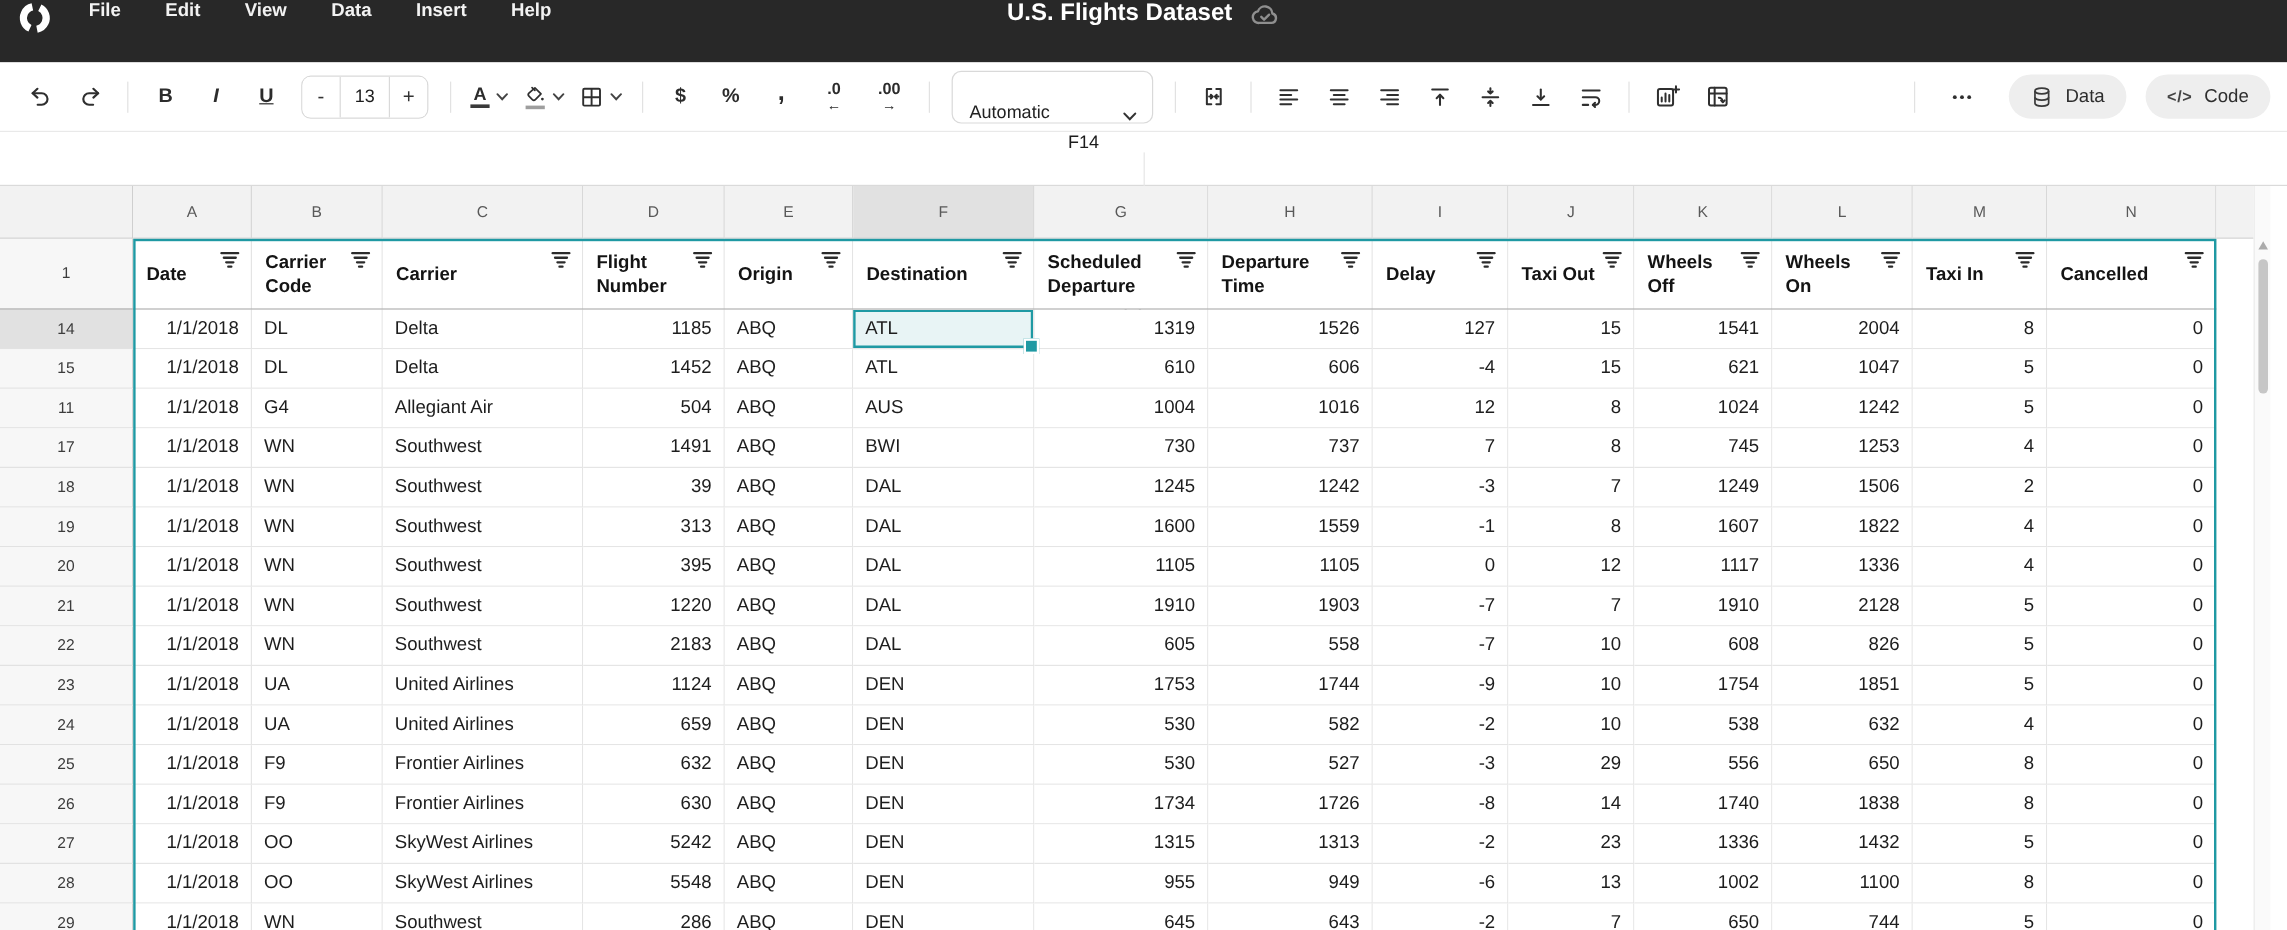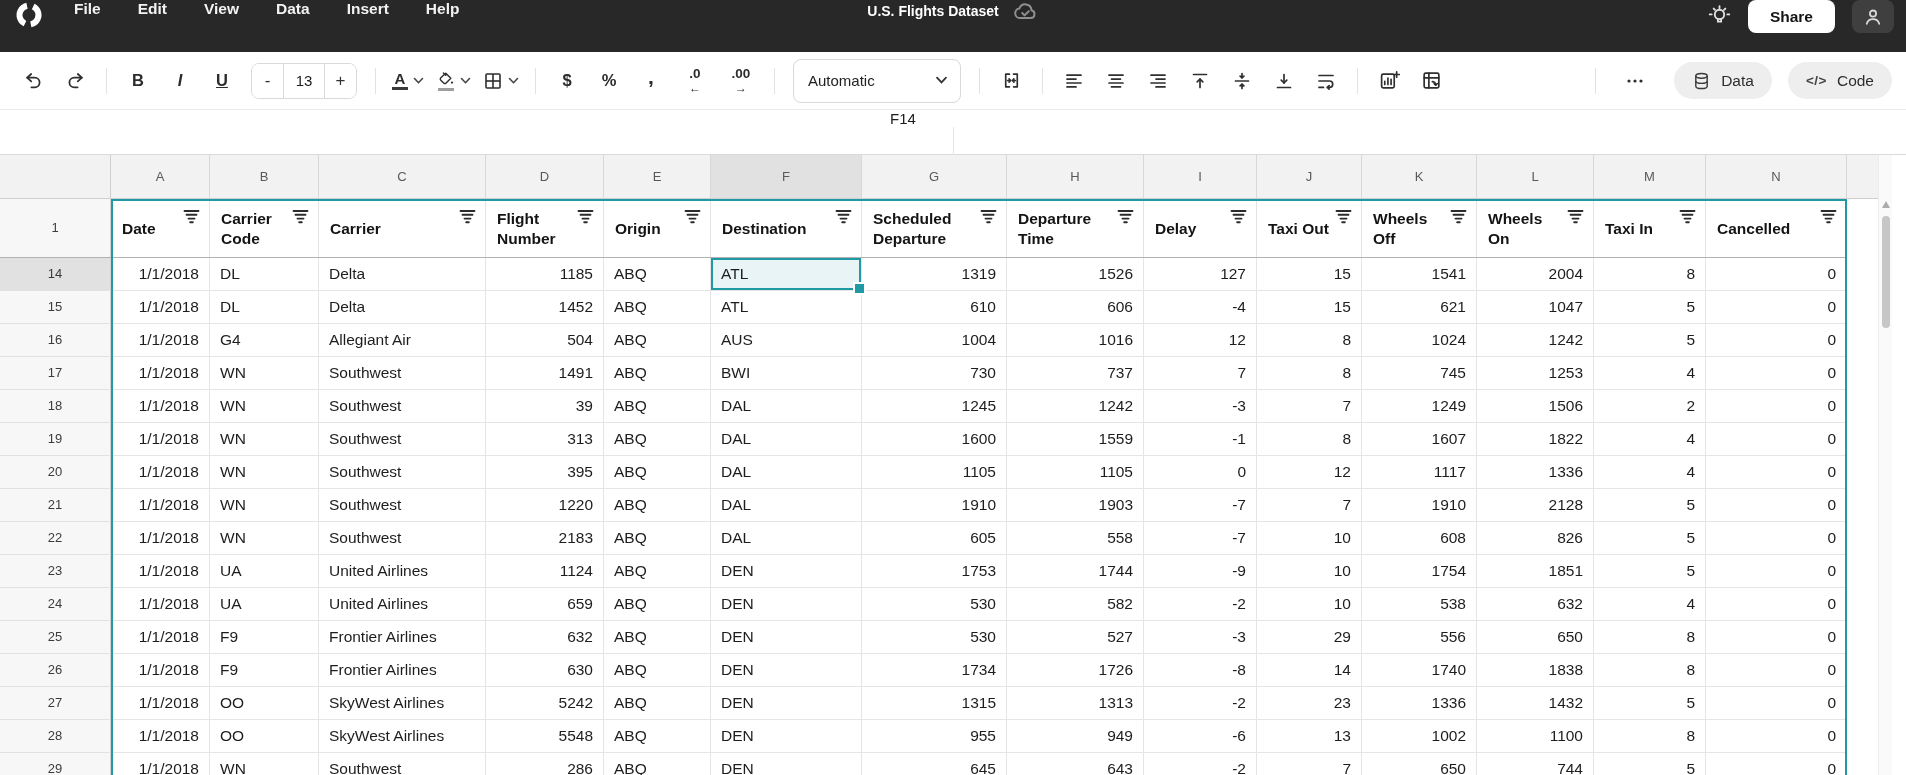--- a/index.html
+++ b/index.html
@@ -10,21 +10,21 @@
   }
   button{font-family:"Liberation Sans",sans-serif;cursor:pointer;}
 
   
   .topbar{position:absolute;left:0;top:0;width:1906px;height:52px;background:#282828;
     display:flex;align-items:flex-start;}
   .logo{margin-left:14px;flex:0 0 auto;display:flex;align-items:center;}
   .menus{display:flex;gap:37px;margin-left:30px;}
   .menu{color:#f2f2f2;font-size:15.5px;font-weight:600;cursor:pointer;}
   .titlewrap{position:absolute;left:50%;transform:translateX(-50%);display:flex;align-items:center;gap:14px;}
-  .doctitle{color:#ffffff;font-size:14px;font-weight:700;white-space:nowrap;}
+  .doctitle{color:#ffffff;font-size:20px;font-weight:700;white-space:nowrap;}
   .tright{margin-left:auto;display:flex;align-items:center;gap:17px;padding-right:12px;}
   .share{background:#fff;color:#141414;border:none;border-radius:8px;height:33px;
     padding:0 22px;font-size:15.5px;font-weight:600;}
   .avatar{width:42px;height:33px;background:#3f3f3f;border:none;border-radius:8px;
     display:flex;align-items:center;justify-content:center;}
 
   
   .toolbar{position:absolute;left:0;top:52px;width:1906px;height:58px;background:#fff;
     border-bottom:1px solid #e9e9e9;display:flex;align-items:center;padding-left:12px;box-sizing:border-box;}
   .tbtn{width:30px;height:30px;margin:0 6px;background:none;border:none;padding:0;
@@ -42,21 +42,21 @@
   .pairbtn{display:flex;flex-direction:row;align-items:center;gap:5px;background:none;border:none;
     margin:0 6px;padding:0;height:30px;}
   .colstack{display:flex;flex-direction:column;align-items:center;}
   .cbar{width:16px;height:3px;margin-top:1px;}
   .cbar-dark{background:#3a3a3a;}
   .cbar-gray{background:#9e9e9e;}
   .decbtn{width:34px;}
   .dtxt{font-size:13.5px;font-weight:700;color:#2c2c2c;line-height:1;}
   .darr{font-size:12px;color:#2c2c2c;line-height:1;margin-top:1px;}
   .fmtsel{height:44px;width:168px;box-sizing:border-box;border:1px solid #d9d9d9;border-radius:8px;
-    display:flex;align-items:center;justify-content:space-between;padding:0 12px 0 14px;
+    display:flex;align-items:flex-end;justify-content:space-between;padding:0 12px 0 14px;
     font-size:15px;color:#222;margin:0 8px;background:#fff;cursor:pointer;}
   .tbar-right{margin-left:auto;display:flex;align-items:center;gap:16px;padding-right:14px;}
   .pill{height:37px;border-radius:19px;background:#eee;border:none;display:flex;align-items:center;
     gap:10px;padding:0 18px;font-size:15.5px;color:#2e2e2e;font-weight:500;}
   .codeglyph{font-size:13.5px;font-weight:700;letter-spacing:.5px;color:#444;}
 
   
   .formulabar{position:absolute;left:0;top:110px;width:1906px;height:44px;background:#fff;
     border-bottom:1px solid #dadada;display:flex;align-items:center;box-sizing:content-box;flex-direction:column;}
   .nameBox{width:158px;box-sizing:border-box;padding-left:16px;font-size:15px;color:#1c1c1c;
@@ -125,38 +125,20 @@
   </nav>
   <div class="titlewrap">
     <span class="doctitle">U.S. Flights Dataset</span>
     <span style="display:flex;">
       <svg width="26" height="21" viewBox="0 0 22 18" fill="none" stroke="#8f8f8f" stroke-width="1.7" stroke-linecap="round" stroke-linejoin="round">
         <path d="M7 15.5h8.6a3.4 3.4 0 0 0 .7-6.7A5.3 5.3 0 0 0 6 7.3a4 4 0 0 0 1 8.2z"></path>
         <path d="M8.4 11.2l2 2 3.6-3.6"></path>
       </svg>
     </span>
   </div>
-  <div class="tright">
-    <span style="display:flex;cursor:pointer;">
-      <svg width="23" height="23" viewBox="0 0 20 20" fill="none" stroke="#e0e0e0" stroke-width="1.6" stroke-linecap="round">
-        <circle cx="10" cy="8.2" r="4.1"></circle>
-        <path d="M8.6 12.1v2.3h2.8v-2.3"></path>
-        <path d="M10 1.1v1.7M3.2 8.2H1.5M18.5 8.2h-1.7M4.9 3.1l1.2 1.2M15.1 3.1l-1.2 1.2"></path>
-      </svg>
-    </span>
-    <button class="share">Share</button>
-    <button class="avatar">
-      <span style="display:flex;">
-        <svg width="20" height="20" viewBox="0 0 20 20" fill="none" stroke="#d8d8d8" stroke-width="1.8" stroke-linecap="round">
-          <circle cx="10" cy="6.6" r="3.1"></circle>
-          <path d="M3.8 16.8c.8-3.1 3.2-4.7 6.2-4.7s5.4 1.6 6.2 4.7"></path>
-        </svg>
-      </span>
-    </button>
-  </div>
 </header>
 
 <div class="toolbar">
   <button class="tbtn">
     <svg width="21" height="21" viewBox="0 0 20 20" fill="none" stroke="#2f2f2f" stroke-width="1.7" stroke-linecap="round" stroke-linejoin="round">
       <path d="M7.8 3.8 4 7.3l3.8 3.5"></path>
         <path d="M4 7.3h7.2a4.6 4.6 0 0 1 0 9.2H8"></path>
     </svg>
   </button>
   <button class="tbtn">
@@ -552,21 +534,21 @@
     <div class="cell dcell a-left">ATL</div>
     <div class="cell dcell a-right">610</div>
     <div class="cell dcell a-right">606</div>
     <div class="cell dcell a-right">-4</div>
     <div class="cell dcell a-right">15</div>
     <div class="cell dcell a-right">621</div>
     <div class="cell dcell a-right">1047</div>
     <div class="cell dcell a-right">5</div>
     <div class="cell dcell a-right">0</div>
     <div class="cell fillerw"></div>
-    <div class="cell gut">16</div>
+    <div class="cell gut">11</div>
     <div class="cell dcell a-right">1/1/2018</div>
     <div class="cell dcell a-left">G4</div>
     <div class="cell dcell a-left">Allegiant Air</div>
     <div class="cell dcell a-right">504</div>
     <div class="cell dcell a-left">ABQ</div>
     <div class="cell dcell a-left">AUS</div>
     <div class="cell dcell a-right">1004</div>
     <div class="cell dcell a-right">1016</div>
     <div class="cell dcell a-right">12</div>
     <div class="cell dcell a-right">8</div>

